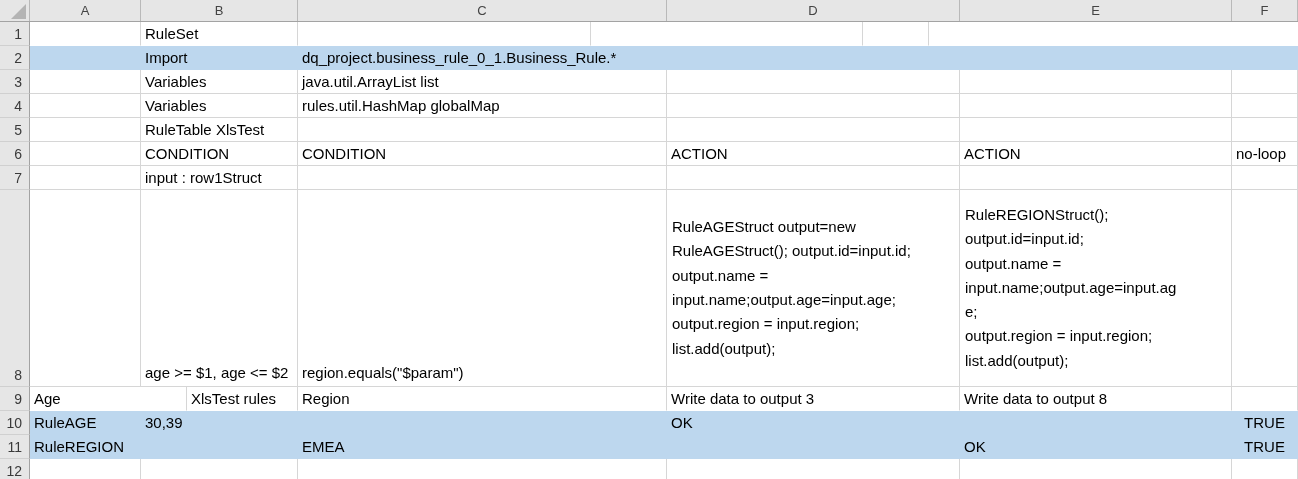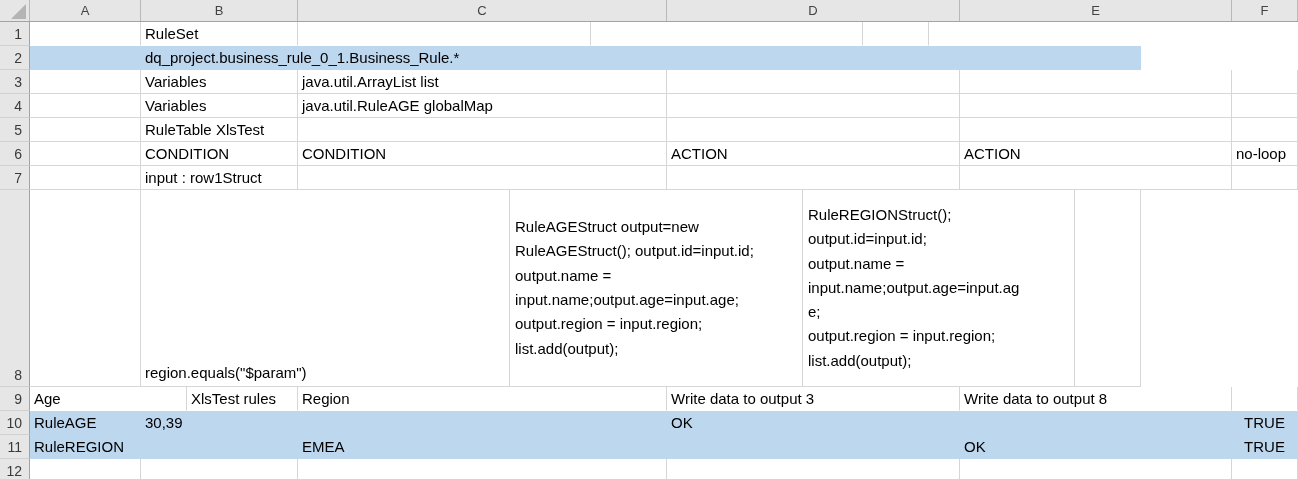--- a/index.html
+++ b/index.html
@@ -94,39 +94,40 @@
         <div class="gut w-gut">1</div>
         <div class="cell w-A"></div>
         <div class="cell w-B">RuleSet</div>
         <div class="cell w-D"></div>
         <div class="cell w-E"></div>
         <div class="cell w-F"></div>
       </div>
       <div class="row filled">
         <div class="gut w-gut">2</div>
         <div class="cell w-A"></div>
+        <div class="cell w-B">Import</div>
         <div class="cell w-C">dq_project.business_rule_0_1.Business_Rule.*</div>
         <div class="cell w-D"></div>
         <div class="cell w-E"></div>
         <div class="cell w-F"></div>
       </div>
       <div class="row">
         <div class="gut w-gut">3</div>
         <div class="cell w-A"></div>
         <div class="cell w-B">Variables</div>
         <div class="cell w-C">java.util.ArrayList list</div>
         <div class="cell w-D"></div>
         <div class="cell w-E"></div>
         <div class="cell w-F"></div>
       </div>
       <div class="row">
         <div class="gut w-gut">4</div>
         <div class="cell w-A"></div>
         <div class="cell w-B">Variables</div>
-        <div class="cell w-C">java.util.RuleAGE globalMap</div>
+        <div class="cell w-C">rules.util.HashMap globalMap</div>
         <div class="cell w-D"></div>
         <div class="cell w-E"></div>
         <div class="cell w-F"></div>
       </div>
       <div class="row">
         <div class="gut w-gut">5</div>
         <div class="cell w-A"></div>
         <div class="cell w-B">RuleTable XlsTest</div>
         <div class="cell w-C"></div>
         <div class="cell w-D"></div>
@@ -147,20 +148,21 @@
         <div class="cell w-A"></div>
         <div class="cell w-B">input : row1Struct</div>
         <div class="cell w-C"></div>
         <div class="cell w-D"></div>
         <div class="cell w-E"></div>
         <div class="cell w-F"></div>
       </div>
       <div class="row tall">
         <div class="gut w-gut">8</div>
         <div class="cell w-A"></div>
+        <div class="cell w-B v-bottom">age &gt;= $1, age &lt;= $2</div>
         <div class="cell w-C v-bottom">region.equals("$param")</div>
         <div class="cell w-D multi">RuleAGEStruct output=new
 RuleAGEStruct(); output.id=input.id;
 output.name =
 input.name;output.age=input.age;
 output.region = input.region;
 list.add(output);</div>
         <div class="cell w-E multi">RuleREGIONStruct();
 output.id=input.id;
 output.name =

